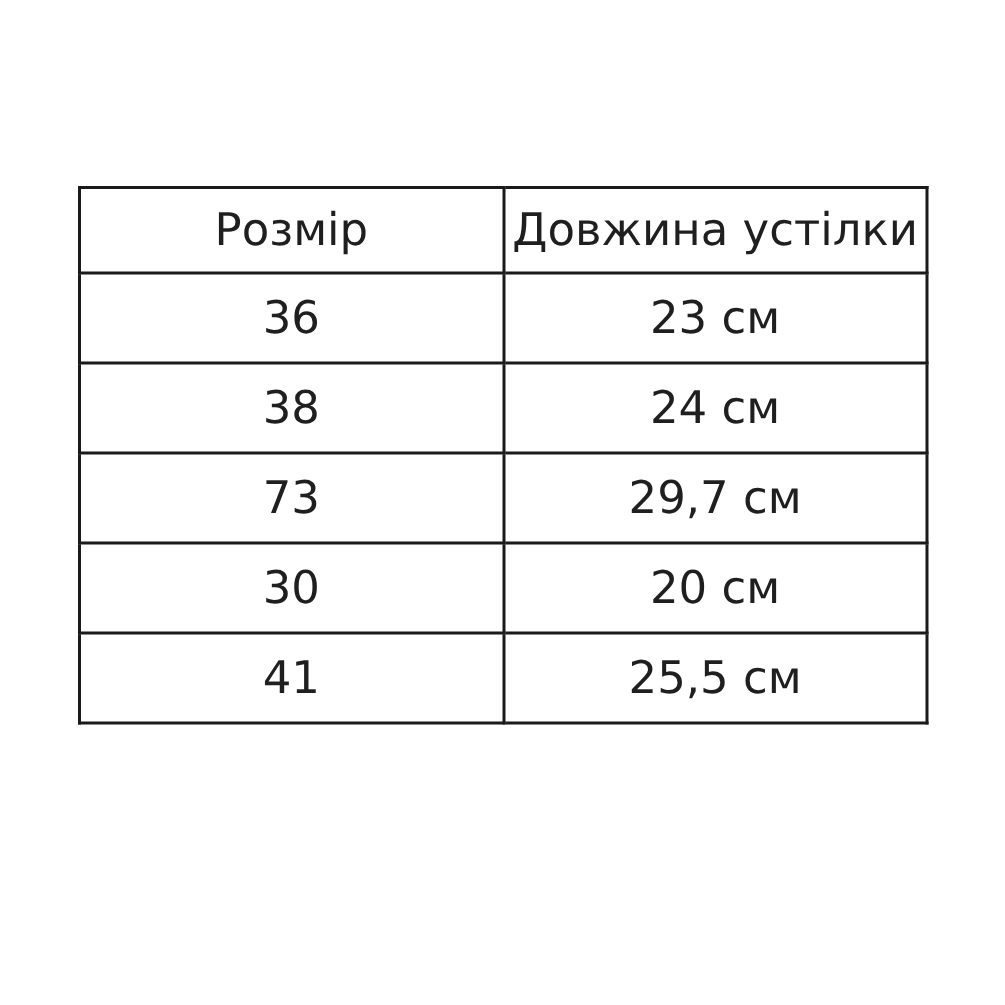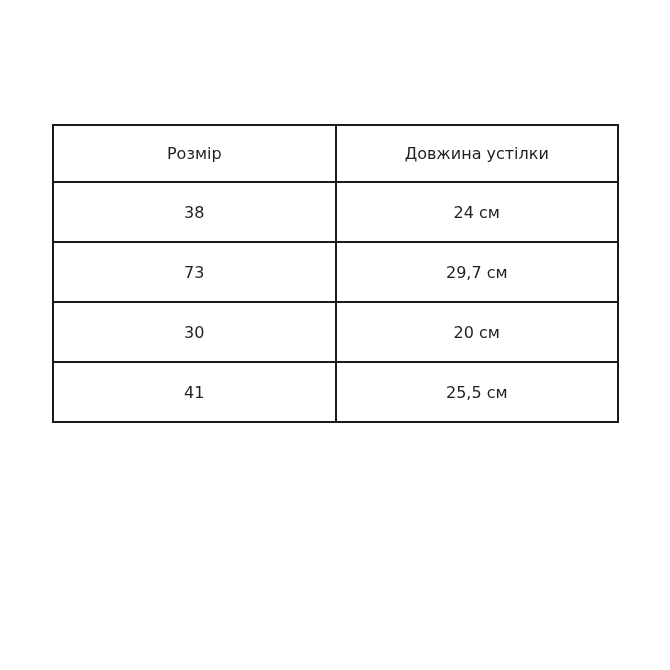--- a/index.html
+++ b/index.html
@@ -15,21 +15,21 @@
     overflow: hidden;
   }
   .size-table {
     position: absolute;
     left: 52px;
     top: 124px;
     width: 567px;
     border-collapse: collapse;
     table-layout: fixed;
     color: #1f1f1f;
-    font-size: 16px;
+    font-size: 30px;
   }
   .size-table th,
   .size-table td {
     border: 2px solid #1a1a1a;
     background: #ffffff;
     text-align: center;
     vertical-align: middle;
     font-weight: normal;
     padding: 0;
   }
@@ -45,20 +45,24 @@
 
 <table class="size-table">
   <thead>
     <tr>
       <th>Розмір</th>
       <th>Довжина устілки</th>
     </tr>
   </thead>
   <tbody>
     <tr>
+      <td>36</td>
+      <td>23 см</td>
+    </tr>
+    <tr>
       <td>38</td>
       <td>24 см</td>
     </tr>
     <tr>
       <td>73</td>
       <td>29,7 см</td>
     </tr>
     <tr>
       <td>30</td>
       <td>20 см</td>

